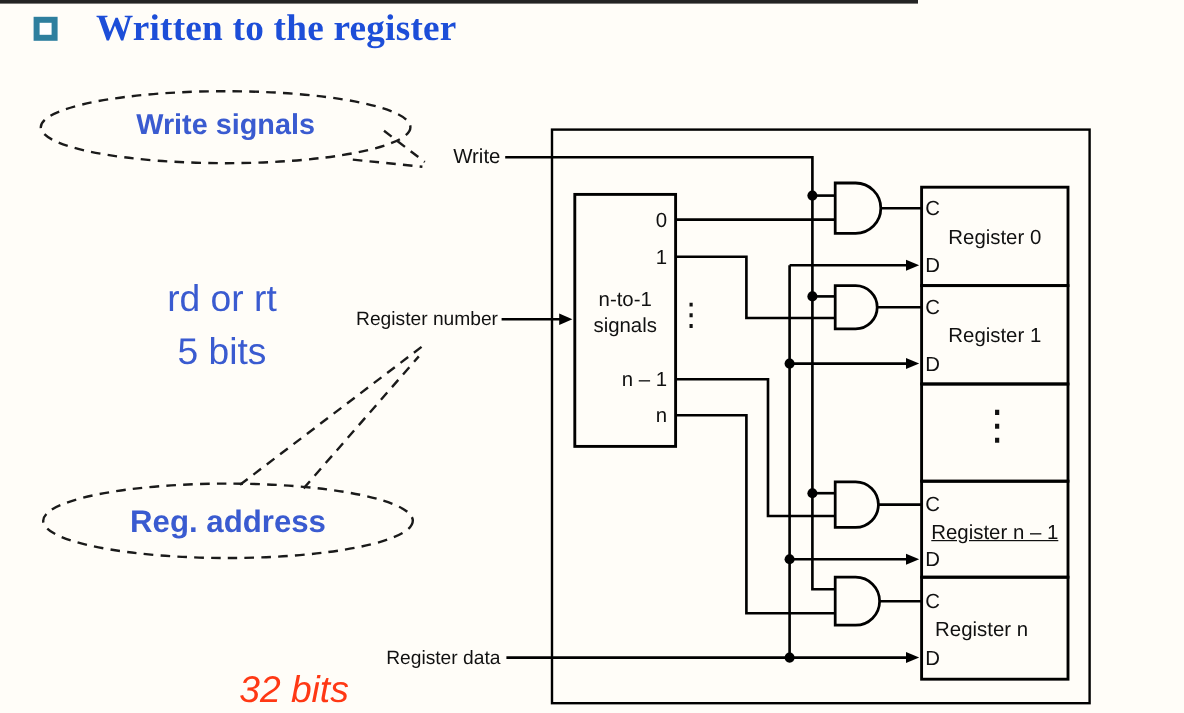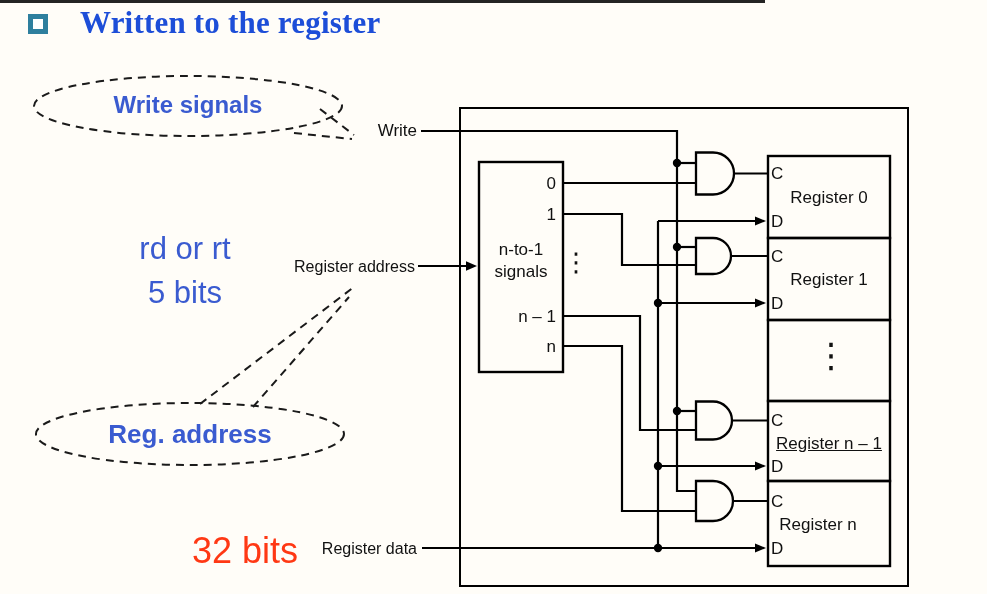--- a/index.html
+++ b/index.html
@@ -98,24 +98,24 @@
       <polygon class="arr" points="766,303 755,298.4 755,307.6"></polygon>
       <polygon class="arr" points="766,466 755,461.4 755,470.6"></polygon>
       <polygon class="arr" points="766,548 755,543.4 755,552.6"></polygon>
     </g>
   </svg>
 
   <div class="lbl blue ctr" style="left:33px;top:93px;width:310px;font-size:24px;font-weight:bold;">Write signals</div>
   <div class="lbl blue ctr" style="left:50px;top:233px;width:270px;font-size:31px;">rd or rt</div>
   <div class="lbl blue ctr" style="left:50px;top:277px;width:270px;font-size:31px;">5 bits</div>
   <div class="lbl blue ctr" style="left:35px;top:421px;width:310px;font-size:26px;font-weight:bold;">Reg. address</div>
-  <div class="lbl red ctr" style="left:145px;top:533px;width:200px;font-size:36px;">32 bits</div>
+  <div class="lbl red ctr" style="left:145px;top:559px;width:200px;font-size:31px;font-style:italic;">32 bits</div>
 
   <div class="lbl rgt" style="left:330px;top:122px;width:87px;font-size:17px;">Write</div>
-  <div class="lbl rgt" style="left:240px;top:259px;width:175px;font-size:16px;">Register address</div>
+  <div class="lbl rgt" style="left:240px;top:259px;width:175px;font-size:16px;">Register number</div>
   <div class="lbl rgt" style="left:250px;top:541px;width:167px;font-size:16px;">Register data</div>
 
   <div class="lbl ctr" style="left:479px;top:241px;width:84px;font-size:17px;">n-to-1</div>
   <div class="lbl ctr" style="left:479px;top:263px;width:84px;font-size:17px;">signals</div>
   <div class="lbl rgt" style="left:496px;top:175px;width:60px;font-size:17px;">0</div>
   <div class="lbl rgt" style="left:496px;top:206px;width:60px;font-size:17px;">1</div>
   <div class="lbl rgt" style="left:496px;top:308px;width:60px;font-size:17px;">n – 1</div>
   <div class="lbl rgt" style="left:496px;top:338px;width:60px;font-size:17px;">n</div>
   <div class="lbl ctr" style="left:561px;top:249px;width:30px;font-size:26px;">⋮</div>
 

